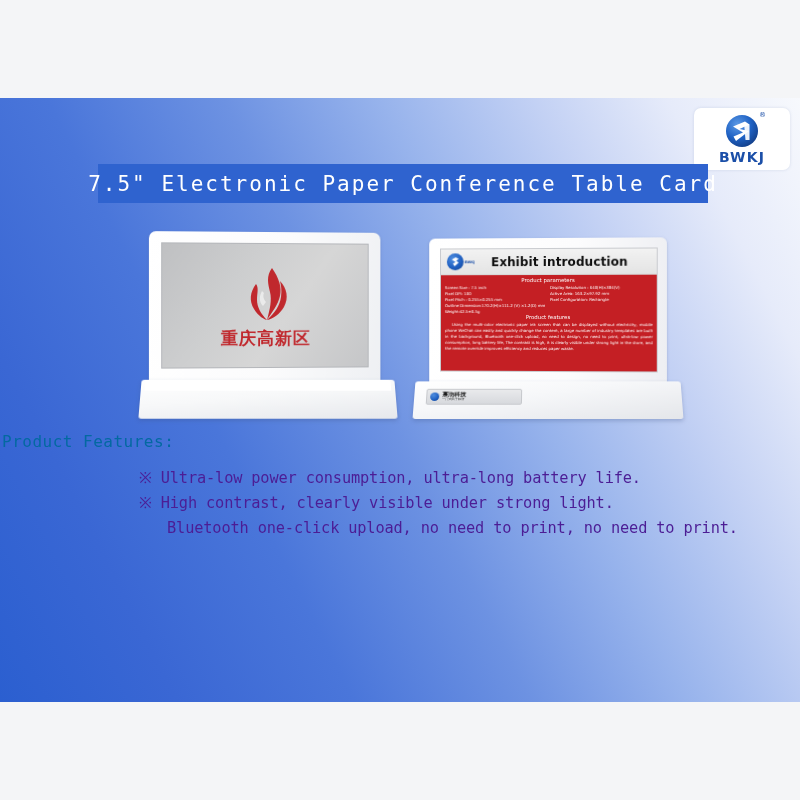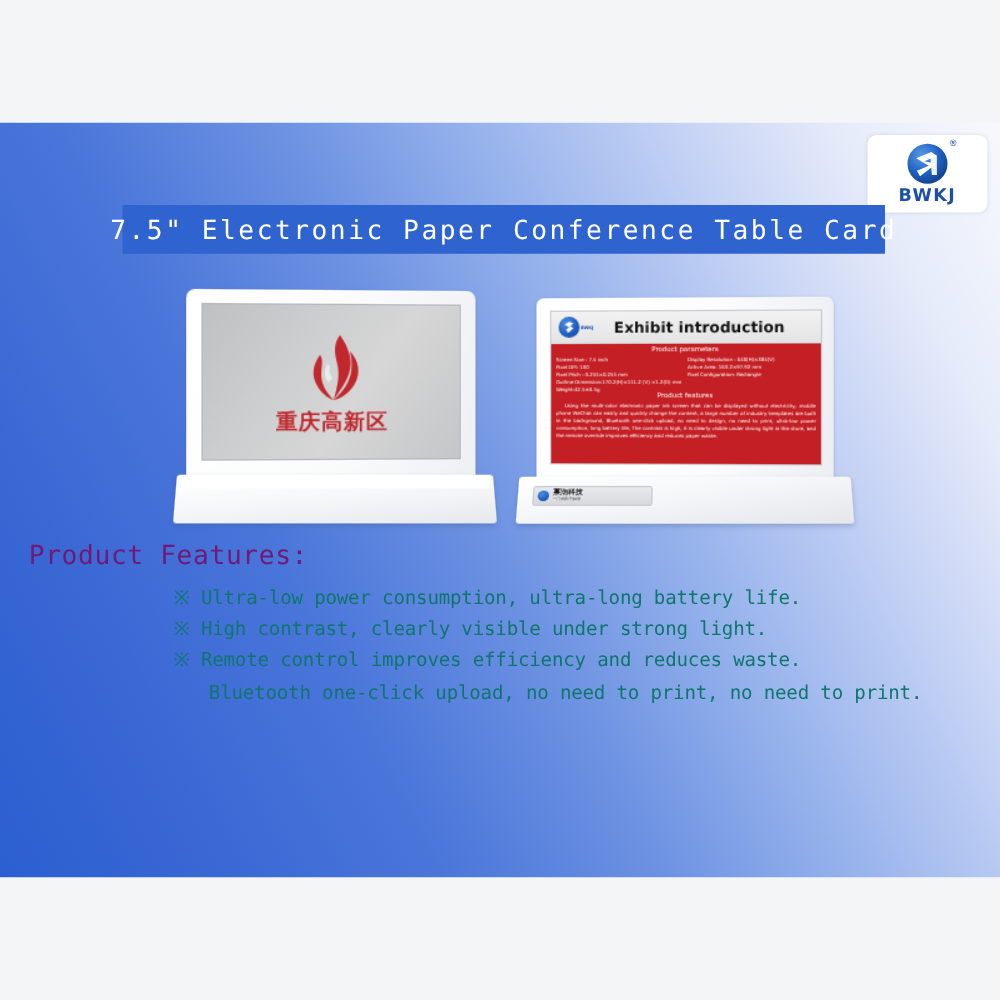--- a/index.html
+++ b/index.html
@@ -294,36 +294,36 @@
   }
   .plate-sub {
     font-size: 3.2px;
     color: #3a3a3a;
     font-family: "DejaVu Sans", sans-serif;
   }
 
   
   .features-heading {
     position: absolute;
-    left: 23px;
+    left: 2px;
     top: 432px;
-    font-size: 21px;
-    color: #701a75;
+    font-size: 16px;
+    color: #0369a1;
     letter-spacing: 0.5px;
     font-family: "DejaVu Sans Mono", monospace;
   }
   .features-list {
     position: absolute;
     left: 139px;
     top: 466px;
     width: 652px;
   }
   .feature-line {
     font-size: 15.3px;
-    color: #0f766e;
+    color: #4c1d95;
     line-height: 25.2px;
     font-family: "DejaVu Sans Mono", monospace;
     white-space: pre;
     letter-spacing: -0.15px;
   }
   .feature-cont { padding-left: 19px; }
 </style>
 </head>
 <body>
 
@@ -419,17 +419,16 @@
         </div>
       </div>
     </div>
   </div>
 
   <div class="features-heading">Product Features:</div>
 
   <div class="features-list">
     <div class="feature-line">※ Ultra-low power consumption, ultra-long battery life.</div>
     <div class="feature-line">※ High contrast, clearly visible under strong light.</div>
-    <div class="feature-line">※ Remote control improves efficiency and reduces waste.</div>
     <div class="feature-line feature-cont"> Bluetooth one-click upload, no need to print, no need to print.</div>
   </div>
 
 </div>
 
 </body></html>

